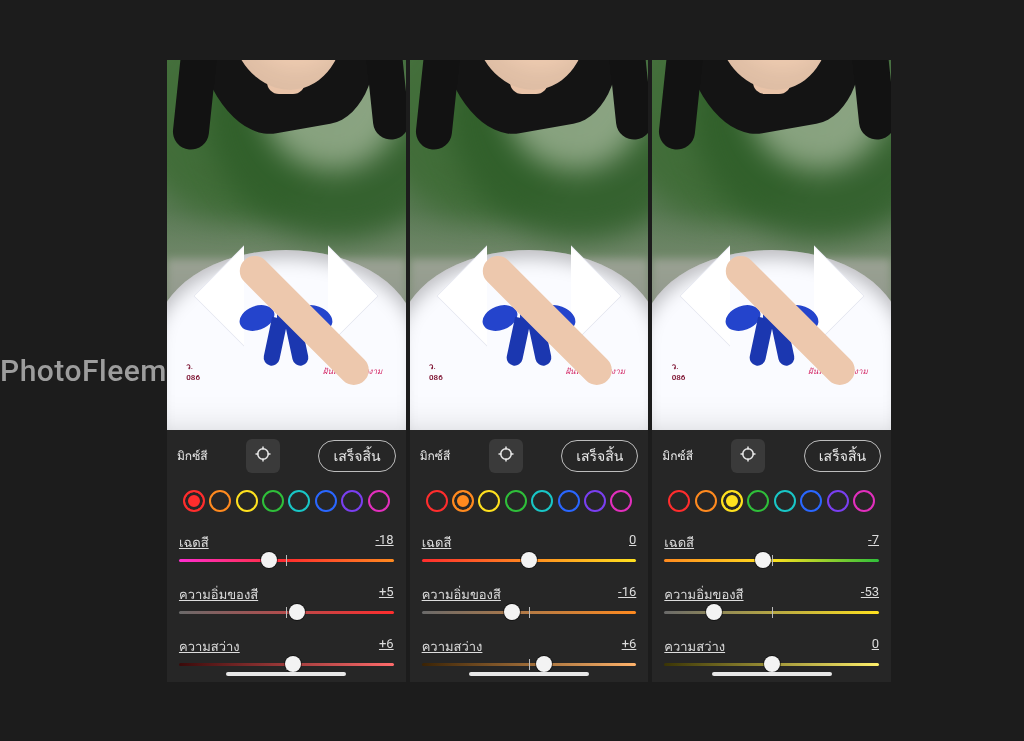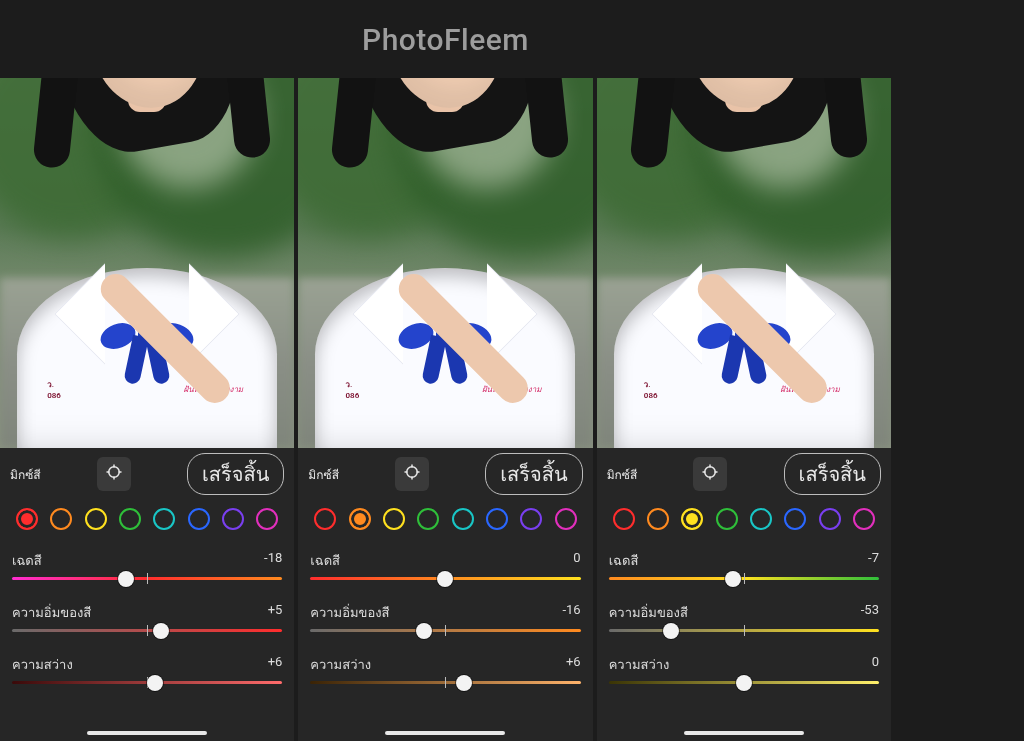--- a/index.html
+++ b/index.html
@@ -1,16 +1,16 @@
 <!DOCTYPE html>
 <html><head>
 <meta charset="utf-8">
 <style>
   html,body{margin:0;padding:0;background:#1c1c1c;font-family:-apple-system,BlinkMacSystemFont,"Segoe UI",Roboto,Helvetica,Arial,sans-serif;color:#ddd;}
-  .stage{width:891px;height:741px;position:relative;display:flex;flex-direction:column;}
+  .stage{width:891px;height:741px;position:relative;display:flex;flex-direction:row;align-items:center;}
   .brand{height:78px;display:flex;align-items:center;justify-content:center;color:#9d9d9d;font-size:30px;font-weight:500;letter-spacing:0.5px;}
   .row{flex:1;display:flex;gap:4px;}
   .panel{flex:1;display:flex;flex-direction:column;min-width:0;}
   .photo{height:370px;position:relative;overflow:hidden;}
   .bg{position:absolute;inset:0;}
   .sky{position:absolute;inset:0;background:linear-gradient(#6f8a6a,#5a7a55 40%,#7a8d72 60%,#8a9480);}
   .bokeh{position:absolute;border-radius:50%;filter:blur(14px);}
   .b1{width:220px;height:220px;left:-40px;top:-60px;background:#3c6a33;opacity:.85;}
   .b2{width:260px;height:260px;right:-60px;top:-80px;background:#2f5e29;opacity:.85;}
   .b3{width:140px;height:140px;left:40%;top:-30px;background:#cfd9c4;opacity:.55;}
@@ -38,25 +38,25 @@
   .arm{position:absolute;width:30px;height:170px;background:#edc8ad;border-radius:30px;}
   .armR{bottom:70px;right:56px;transform:rotate(-45deg);transform-origin:bottom right;}
   .badge{position:absolute;bottom:58px;left:30px;font-size:8px;color:#7a0d2c;font-weight:600;}
   .emb{position:absolute;bottom:62px;right:34px;font-size:8px;color:#d11a5b;font-style:italic;}
   
   .controls{flex:1;background:#262626;padding:0 10px 16px;position:relative;}
   .cbar{height:52px;display:flex;align-items:center;justify-content:space-between;background:linear-gradient(rgba(0,0,0,0.0),rgba(0,0,0,0));}
   .cbar-left{font-size:12px;color:#e7e7e7;}
   .targetBtn{width:34px;height:34px;border-radius:6px;background:#3a3a3a;display:flex;align-items:center;justify-content:center;color:#eee;}
   .targetBtn svg{width:18px;height:18px;stroke:#e9e9e9;fill:none;stroke-width:2;}
-  .doneBtn{border:1.5px solid #bdbdbd;border-radius:18px;padding:4px 14px;font-size:20px;color:#e8e8e8;}
+  .doneBtn{border:1.5px solid #bdbdbd;border-radius:18px;padding:4px 14px;font-size:14px;color:#e8e8e8;}
   .swatches{display:flex;justify-content:space-between;padding:8px 6px 14px;}
   .swatch{width:22px;height:22px;border-radius:50%;border:2.5px solid;box-sizing:border-box;}
   .swatch.active{background:currentColor;box-shadow:0 0 0 3px #262626 inset;}
-  .sliders{display:flex;flex-direction:column;gap:22px;padding:6px 2px 0;}
+  .sliders{display:flex;flex-direction:column;gap:22px;padding:6px 2px 0;text-decoration:underline;}
   .sline{display:flex;flex-direction:column;gap:6px;}
   .slabelrow{display:flex;justify-content:space-between;font-size:13px;color:#dcdcdc;}
   .track{position:relative;height:3px;border-radius:2px;}
   .knob{position:absolute;top:50%;transform:translate(-50%,-50%);width:16px;height:16px;border-radius:50%;background:#f3f3f3;box-shadow:0 0 0 1px rgba(0,0,0,.5);}
   .centerTick{position:absolute;left:50%;top:-4px;width:1px;height:11px;background:#bbb;}
   .homebar{position:absolute;bottom:6px;left:50%;transform:translateX(-50%);width:120px;height:4px;border-radius:3px;background:#f2f2f2;opacity:.95;}
 </style>
 </head>
 <body>
 

